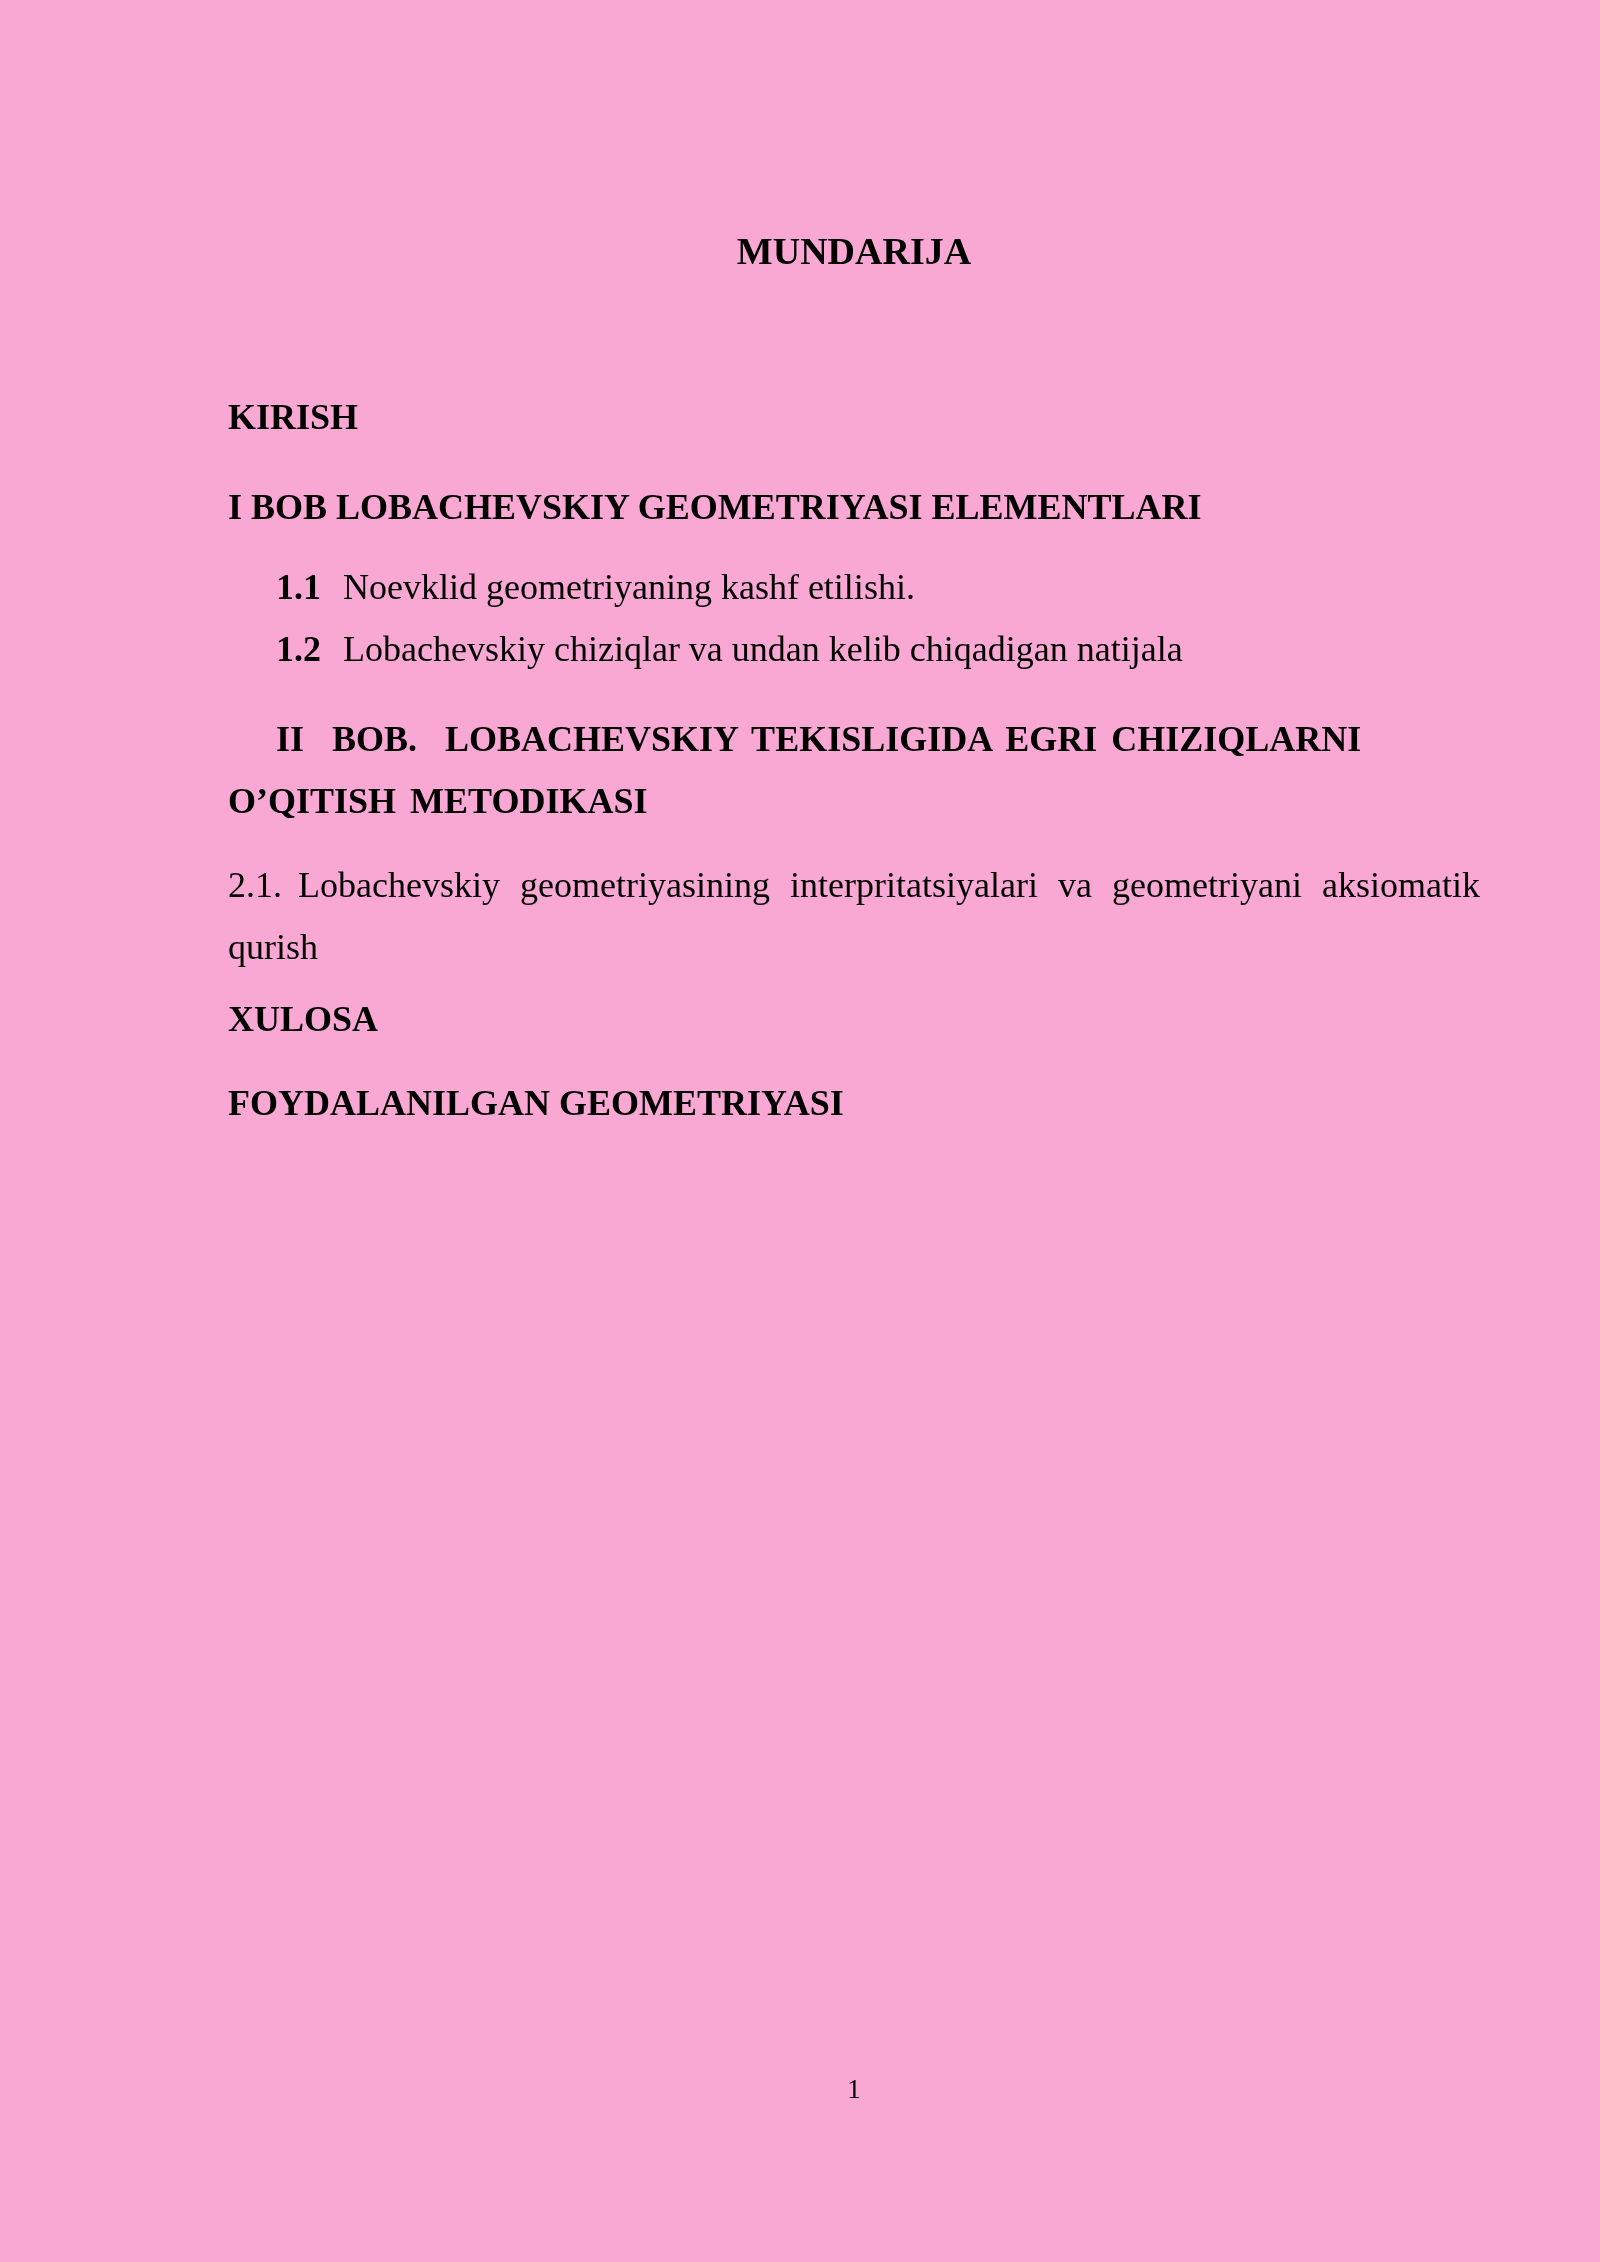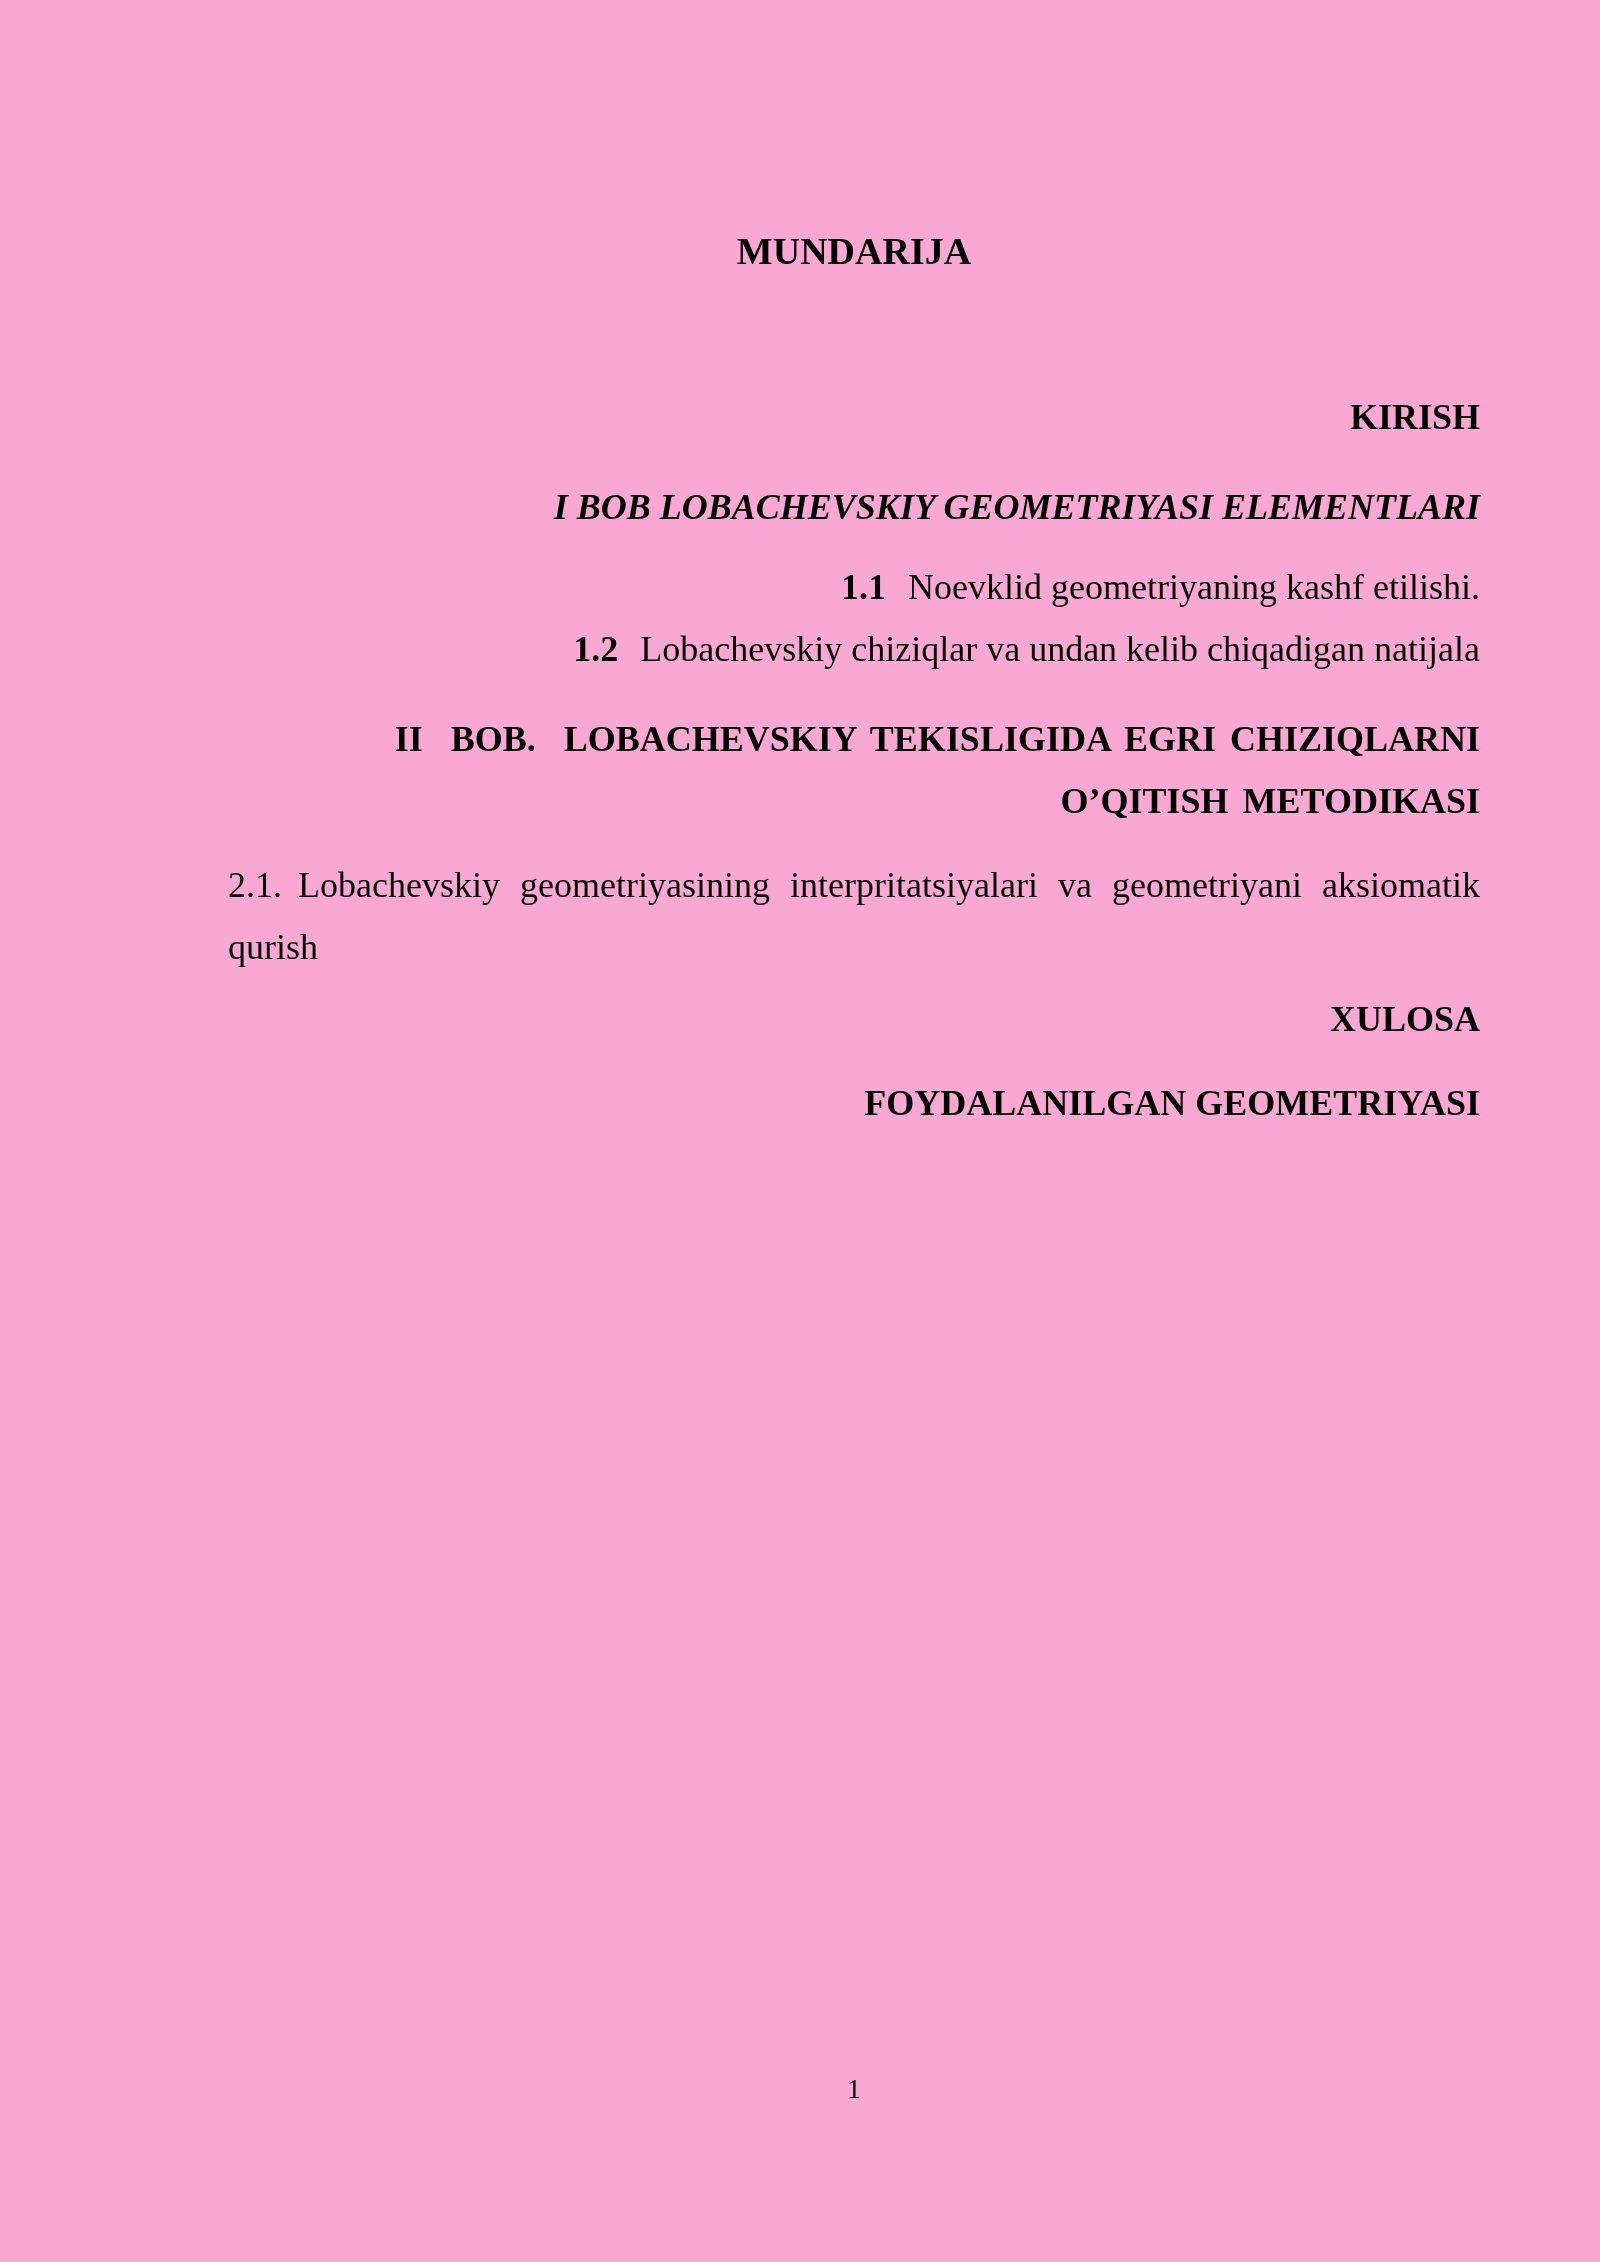--- a/index.html
+++ b/index.html
@@ -19,26 +19,26 @@
     box-sizing: border-box;
     padding: 220px 120px 0 228px;
     overflow: hidden;
   }
   .doc-title {
     font-size: 38px;
     font-weight: bold;
     text-align: center;
     margin: 0 0 104px 0;
   }
-  p { margin: 0; text-align: right; }
+  p { margin: 0; }
   .heading {
     font-weight: bold;
   }
   .h-kirish     { margin-bottom: 28px; }
-  .h-chapter1   { margin-bottom: 18px; font-style: italic; }
+  .h-chapter1   { margin-bottom: 18px; }
   .toc-sub {
     padding-left: 48px;
   }
   .toc-sub .num {
     font-weight: bold;
     margin-right: 22px;
   }
   .sub-group { margin-bottom: 28px; }
   .h-chapter2 {
     font-weight: bold;

